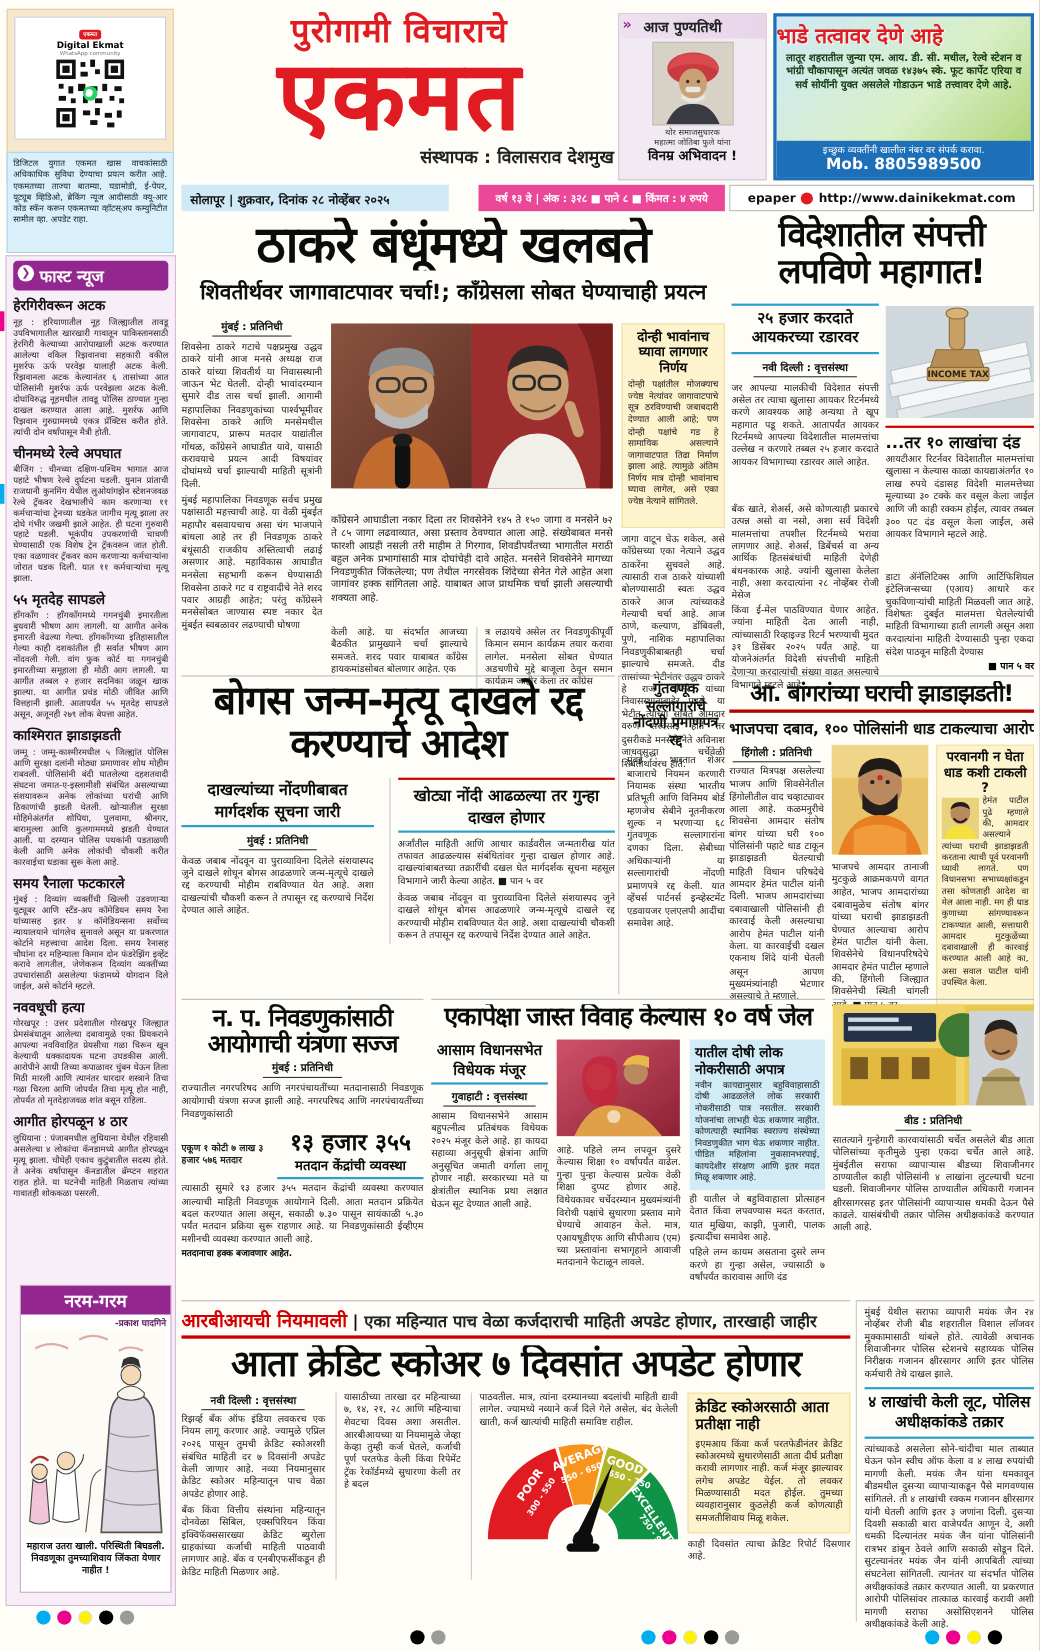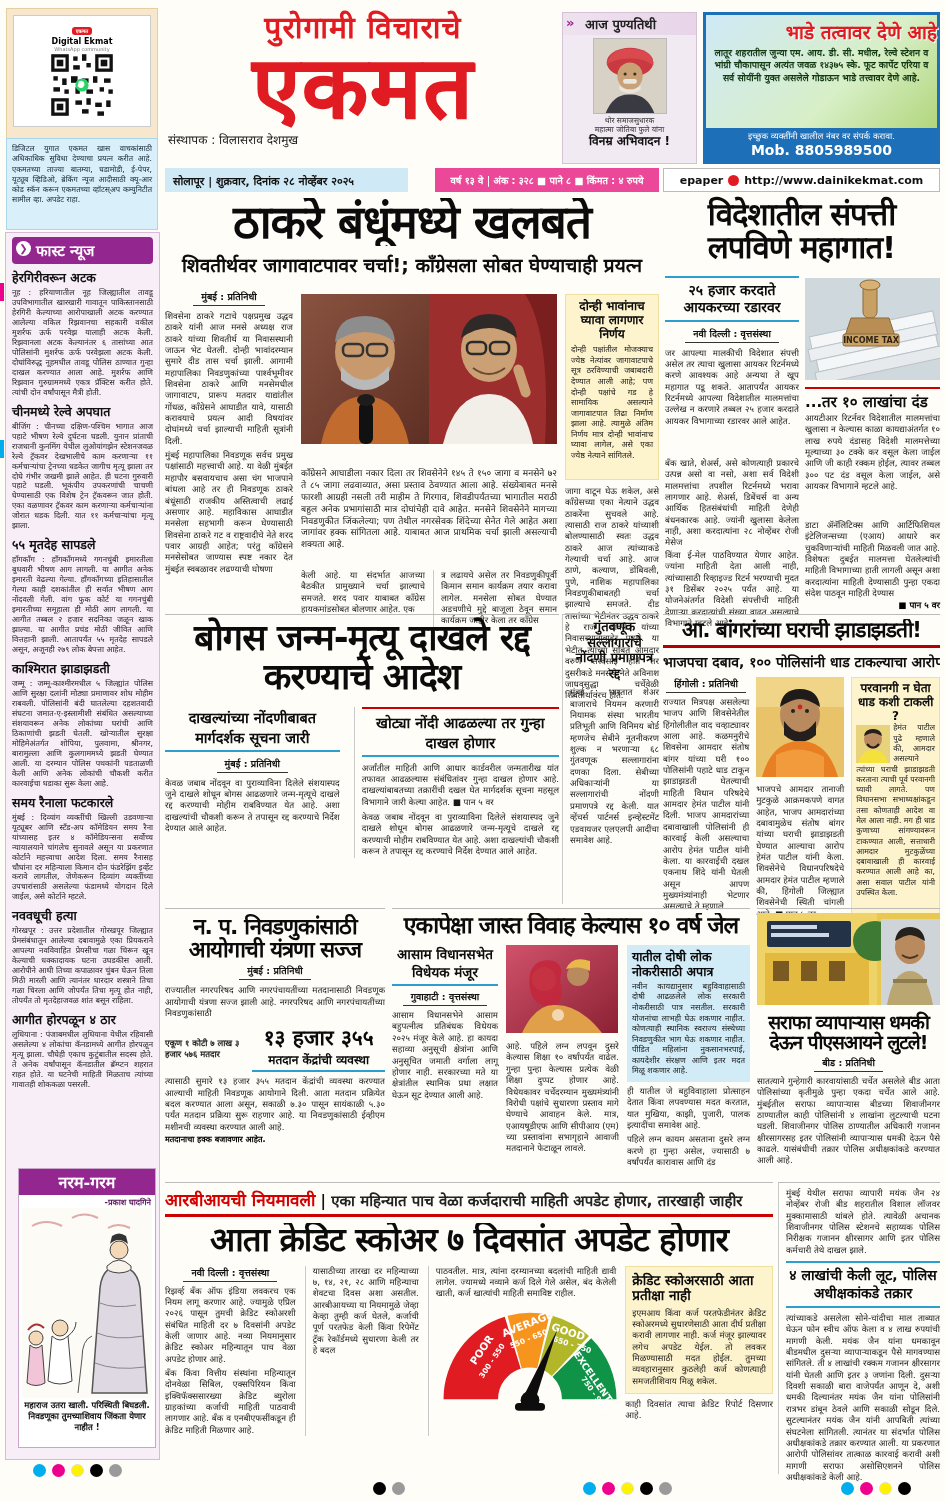--- a/index.html
+++ b/index.html
@@ -75,21 +75,21 @@
       </svg>
     </div>
   </div>
   <div class="abs" style="left:6px;top:138px;width:152px;height:92px;background:#d9f0fa;border:1px solid #a9d6ea;padding:5px;">
     <div style="font-size:7.6px;line-height:1.35;color:#123;text-align:justify;">डिजिटल युगात एकमत खास वाचकांसाठी अधिकाधिक सुविधा देण्याचा प्रयत्न करीत आहे. एकमतच्या ताज्या बातम्या, घडामोडी, ई-पेपर, यूट्यूब व्हिडिओ, ब्रेकिंग न्यूज आदीसाठी क्यू-आर कोड स्कॅन करून एकमतच्या व्हॉटस्अप कम्युनिटीत सामील व्हा. अपडेट राहा.</div>
   </div>
 
   <div class="abs" style="left:168px;top:6px;width:390px;height:160px;text-align:center;">
     <div style="font-size:30px;font-weight:bold;color:#e01b22;letter-spacing:1px;">पुरोगामी विचाराचे</div>
     <div style="font-size:86px;font-weight:bold;color:#e01b22;line-height:.95;letter-spacing:2px;text-shadow:1px 1px 0 #e01b22;">एकमत</div>
-    <div style="font-size:12px;font-weight:normal;color:#222;text-align:left;margin-top:2px;">संस्थापक : विलासराव देशमुख</div>
+    <div style="font-size:16px;font-weight:bold;color:#222;text-align:right;margin-top:2px;">संस्थापक : विलासराव देशमुख</div>
   </div>
 
   <div class="abs" style="left:562px;top:12px;width:135px;height:152px;background:#f2eaf2;border:1px solid #d5c2d5;">
     <div style="position:relative;background:linear-gradient(90deg,#efe2ef,#e7d4e9);padding:2px 4px 2px 22px;font-size:13px;font-weight:bold;color:#222;">
       <span style="position:absolute;left:3px;top:2px;color:#93278f;font-weight:bold;">»</span>
       <span>आज पुण्यतिथी</span>
     </div>
     <svg width="74" height="76" viewBox="0 0 74 76" style="display:block;margin:3px auto 0;border:1px solid #bbb;background:#ded8cc;">
       <rect width="74" height="76" fill="#d8d2c6"></rect>
       <ellipse cx="37" cy="24" rx="24" ry="15" fill="#c83a3f"></ellipse>
@@ -102,21 +102,21 @@
         <circle cx="42" cy="36" r="1.6" fill="#332"></circle>
     </svg>
     <div style="text-align:center;line-height:1.2;margin-top:2px;">
       <div style="font-size:7.5px;color:#333;">थोर समाजसुधारक</div>
       <div style="font-size:7.5px;color:#333;">महात्मा जोतिबा फुले यांना</div>
       <div style="font-size:12px;font-weight:bold;color:#111;">विनम्र अभिवादन !</div>
     </div>
   </div>
 
   <div class="abs" style="left:703px;top:12px;width:237px;height:152px;border:3px solid #1d6fb8;background:linear-gradient(135deg,#cfe9f7 0%,#d8efc7 55%,#a8d06a 100%);">
-    <div style="text-align:right;font-size:19px;font-weight:bold;color:#e01b22;margin-top:4px;text-shadow:1px 1px 0 #fff;">भाडे तत्वावर देणे आहे</div>
+    <div style="text-align:left;font-size:19px;font-weight:bold;color:#e01b22;margin-top:4px;text-shadow:1px 1px 0 #fff;">भाडे तत्वावर देणे आहे</div>
     <div style="font-size:9.2px;font-weight:bold;color:#143a14;text-align:center;line-height:1.35;padding:2px 8px;">लातूर शहरातील जुन्या एम. आय. डी. सी. मधील, रेल्वे स्टेशन व भांग्री चौकापासून अत्यंत जवळ १४३७५ स्के. फूट कार्पेट एरिया व सर्व सोयींनी युक्त असलेले गोडाऊन भाडे तत्त्वावर देणे आहे.</div>
     <div style="position:absolute;left:0;right:0;bottom:0;background:#1d6fb8;color:#fff;text-align:center;padding:2px 0 3px;">
       <div style="font-size:8.6px;">इच्छुक व्यक्तींनी खालील नंबर वर संपर्क करावा.</div>
       <div style="font-size:14px;font-weight:bold;">Mob. 8805989500</div>
     </div>
   </div>
 
   <div class="abs" style="left:165px;top:168px;width:243px;height:24px;background:#cfeaf6;display:flex;align-items:center;padding:0 8px;">
     <span style="font-size:11px;font-weight:bold;color:#111;">सोलापूर | शुक्रवार, दिनांक २८ नोव्हेंबर २०२५</span>
   </div>
@@ -418,21 +418,20 @@
         <rect x="44" y="48" width="16" height="20" fill="#7a5a20"></rect>
         <rect x="72" y="48" width="16" height="20" fill="#7a5a20"></rect>
       <ellipse cx="118" cy="28" rx="22" ry="20" fill="#3f7a34"></ellipse>
       <rect x="124" y="6" width="59" height="86" fill="#cfd4d8"></rect>
       <ellipse cx="153" cy="34" rx="15" ry="17" fill="#b98a5e"></ellipse>
       <path d="M138 28 Q140 14 153 14 Q166 14 168 28 Q158 22 153 22 Q148 22 138 28 Z" fill="#27211d"></path>
       <path d="M145 42 Q153 48 161 42" stroke="#4a3525" fill="none" stroke-width="2"></path>
       <path d="M130 92 Q136 58 153 58 Q170 58 176 92 Z" fill="#b9a671"></path>
       <rect x="136" y="66" width="34" height="4" fill="#8f7c4c"></rect>
     </svg>
-    <div class="hl" style="font-size:19px;margin-top:4px;">सराफा व्यापाऱ्यास धमकी देऊन पीएसआयने लुटले!</div>
     <div class="dl" style="margin-top:3px;"><span class="dl-u">बीड : प्रतिनिधी</span></div>
     <div class="bt" style="margin-top:4px;">सातत्याने गुन्हेगारी कारवायांसाठी चर्चेत असलेले बीड आता पोलिसांच्या कृतीमुळे पुन्हा एकदा चर्चेत आले आहे. मुंबईतील सराफा व्यापाऱ्यास बीडच्या शिवाजीनगर ठाण्यातील काही पोलिसांनी ४ लाखांना लुटल्याची घटना घडली. शिवाजीनगर पोलिस ठाण्यातील अधिकारी गजानन क्षीरसागरसह इतर पोलिसांनी व्यापाऱ्यास धमकी देऊन पैसे काढले. यासंबंधीची तक्रार पोलिस अधीक्षकांकडे करण्यात आली आहे.</div>
   </div>
 
   <div class="abs" style="left:165px;top:1182px;width:608px;height:292px;border-top:1px solid #bbb;padding-top:5px;">
     <div style="border-bottom:3px solid #c00;padding-bottom:3px;white-space:nowrap;overflow:hidden;">
       <span style="font-size:17px;font-weight:bold;color:#d40000;">आरबीआयची नियमावली</span>
       <span style="font-size:15px;font-weight:bold;color:#111;"> | </span>
       <span style="font-size:15px;font-weight:bold;color:#222;">एका महिन्यात पाच वेळा कर्जदाराची माहिती अपडेट होणार, तारखाही जाहीर</span>
     </div>

